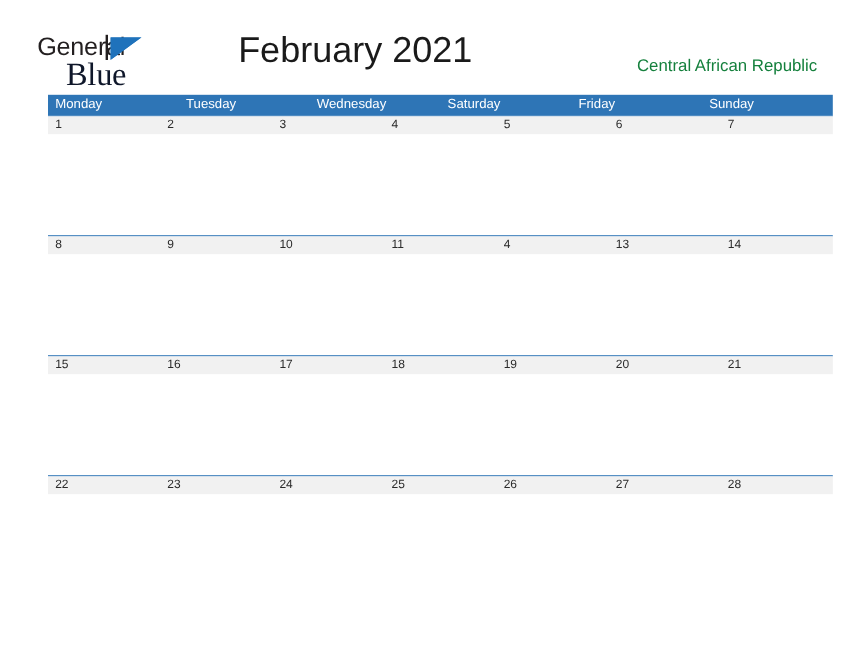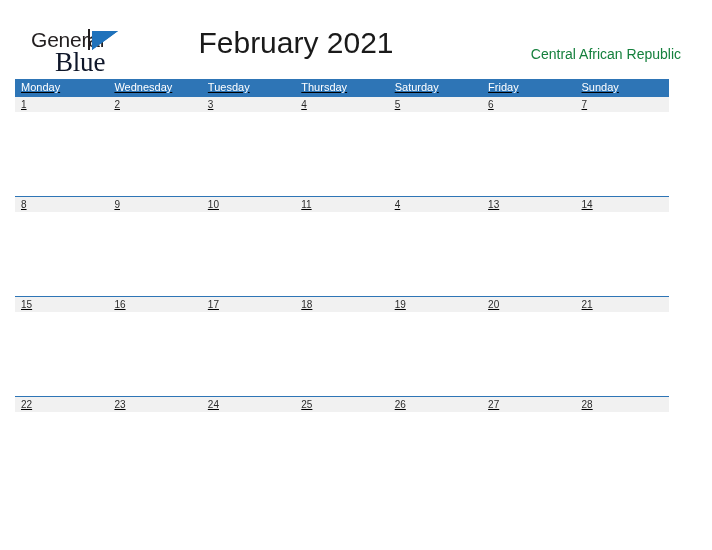--- a/index.html
+++ b/index.html
@@ -90,24 +90,23 @@
     top: 46px;
     font-size: 14px;
     color: #15803d;
     font-family: "Liberation Sans", sans-serif;
     white-space: nowrap;
   }
 
   
   .calendar {
     position: absolute;
-    left: 15px;
+    left: 40px;
     top: 79px;
     width: 654px;
-    text-decoration: underline;
   }
 
   .weekday-row {
     display: flex;
     width: 100%;
     background: #2e75b6;
     height: 17px;
   }
   .weekday-cell {
     flex: 1 1 0;
@@ -167,23 +166,22 @@
     </div>
 
     <div class="cal-title">February 2021</div>
     <div class="cal-subtitle">Central African Republic</div>
   </div>
 
   <div class="calendar">
 
     <div class="weekday-row">
       <div class="weekday-cell">Monday</div>
+      <div class="weekday-cell">Tuesday</div>
       <div class="weekday-cell">Wednesday</div>
-      <div class="weekday-cell">Tuesday</div>
-      <div class="weekday-cell">Thursday</div>
       <div class="weekday-cell">Saturday</div>
       <div class="weekday-cell">Friday</div>
       <div class="weekday-cell">Sunday</div>
     </div>
 
     <div class="week-row">
       <div class="date-band">
         <div class="date-cell">1</div>
         <div class="date-cell">2</div>
         <div class="date-cell">3</div>

